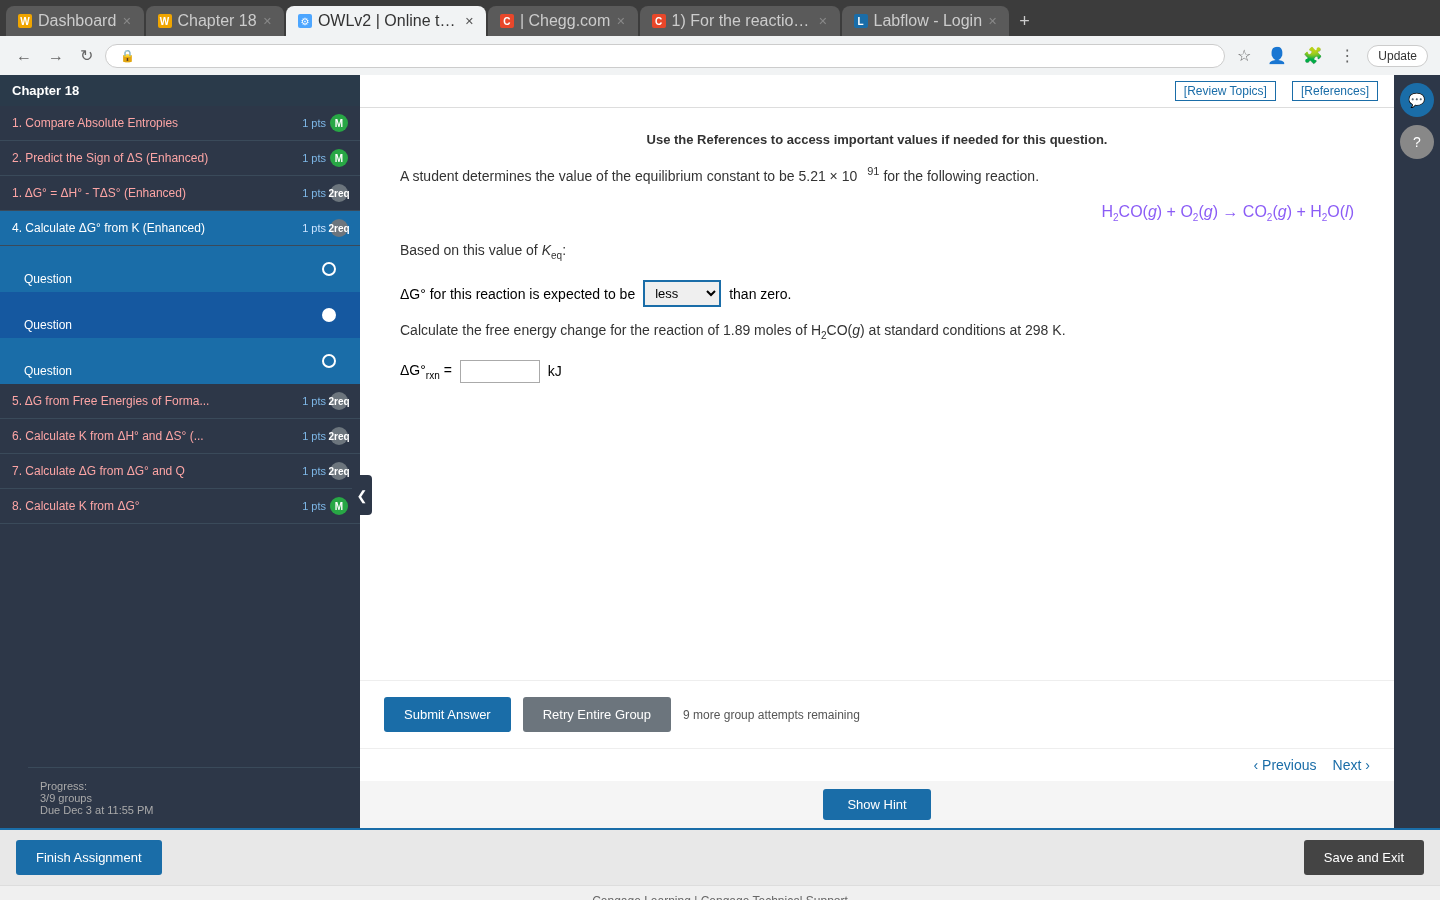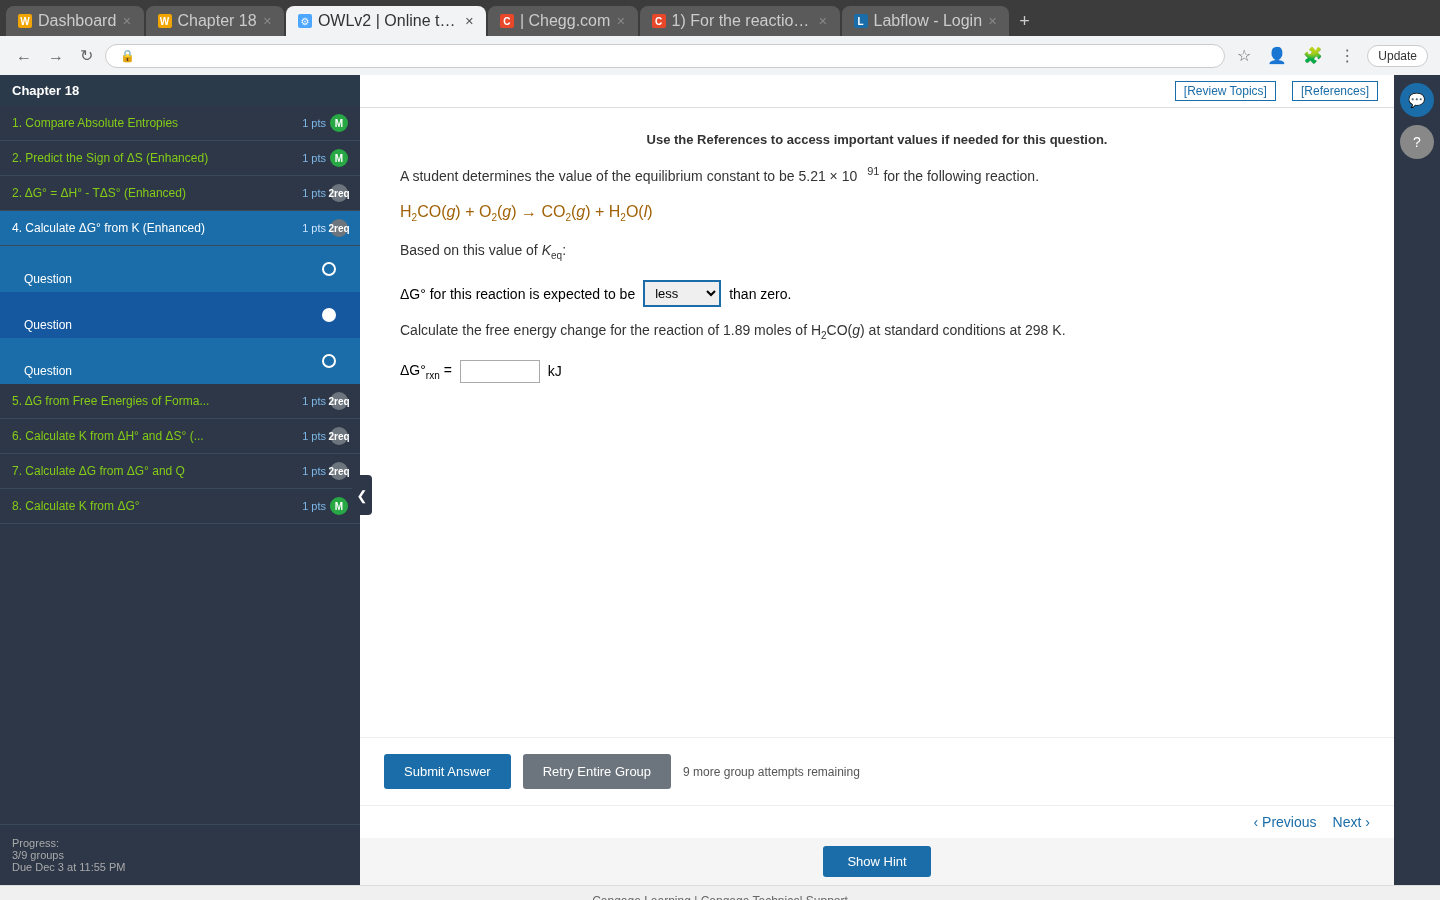--- a/index.html
+++ b/index.html
@@ -25,45 +25,45 @@
     .toolbar-right { display: flex; align-items: center; gap: 8px; }
     .toolbar-btn { background: none; border: none; cursor: pointer; color: #666; font-size: 16px; padding: 4px; }
     .update-btn { background: white; border: 1px solid #ccc; border-radius: 12px; padding: 3px 10px; font-size: 12px; cursor: pointer; color: #333; }
 
     
     .sidebar { width: 360px; background: #2d3748; display: flex; flex-direction: column; height: 100%; overflow: hidden; }
     .sidebar-header { background: #2a3a4a; color: white; padding: 8px 12px; font-size: 13px; font-weight: bold; }
     .sidebar-items { flex: 1; overflow-y: auto; }
     .sidebar-item { display: flex; align-items: center; padding: 8px 12px; cursor: pointer; border-bottom: 1px solid #3a4a5a; }
     .sidebar-item.active { background: #1a6da8; }
-    .sidebar-item .item-title { flex: 1; color: #84cc16; font-size: 12px; }
+    .sidebar-item .item-title { flex: 1; color: #fca5a5; font-size: 12px; }
     .sidebar-item .item-pts { color: #7eb8e8; font-size: 11px; margin-left: 6px; }
     .sidebar-item .item-badge { width: 18px; height: 18px; border-radius: 50%; display: flex; align-items: center; justify-content: center; font-size: 10px; font-weight: bold; flex-shrink: 0; margin-left: 4px; }
     .badge-green { background: #28a745; color: white; }
     .badge-req { background: #6c757d; color: white; font-size: 9px; }
     .sub-items { background: #1a6da8; }
     .sub-item { display: flex; align-items: center; padding: 6px 24px; cursor: pointer; }
     .sub-item .sub-title { color: white; font-size: 12px; flex: 1; margin-top: 20px; }
     .sub-item .sub-radio { width: 14px; height: 14px; border-radius: 50%; border: 2px solid white; display: flex; align-items: center; justify-content: center; flex-shrink: 0; }
     .sub-item .sub-radio.filled { background: white; }
 
-    .sidebar-footer { padding: 12px; color: #aaa; font-size: 11px; border-top: 1px solid #3a4a5a; }
+    .sidebar-footer { padding: 12px; color: #aaa; font-size: 11px; border-top: 1px solid #3a4a5a; margin-left: 28px; }
 
     
     .content-area { flex: 1; display: flex; flex-direction: column; background: #e8e8e8; }
     .collapse-btn { position: absolute; left: 352px; top: 400px; width: 20px; height: 40px; background: #2d3748; color: white; display: flex; align-items: center; justify-content: center; cursor: pointer; border-radius: 0 4px 4px 0; z-index: 10; }
 
     .question-panel { background: white; flex: 1; display: flex; flex-direction: column; margin: 0; overflow: hidden; }
     .question-toolbar { display: flex; justify-content: flex-end; padding: 6px 16px; border-bottom: 1px solid #ddd; gap: 16px; }
     .toolbar-link { color: #1a6da8; font-size: 12px; cursor: pointer; text-decoration: none; border: 1px solid #1a6da8; padding: 2px 8px; }
 
     .question-content { flex: 1; padding: 24px 40px; overflow-y: auto; }
     .question-instruction { font-size: 13px; font-weight: bold; text-align: center; margin-bottom: 16px; color: #333; }
     .question-text { font-size: 14px; color: #333; margin-bottom: 16px; line-height: 1.6; }
-    .chemical-equation { text-align: left; font-size: 16px; margin: 16px 0; color: #a16207; }
+    .chemical-equation { text-align: right; font-size: 16px; margin: 16px 0; color: #8b5cf6; }
     .answer-row { display: flex; align-items: center; margin: 12px 0; font-size: 14px; gap: 8px; }
     .answer-select { border: 2px solid #1a6da8; padding: 3px 6px; font-size: 13px; cursor: pointer; }
     .answer-input { border: 1px solid #aaa; padding: 3px 8px; width: 80px; font-size: 13px; }
 
     .action-row { display: flex; align-items: center; gap: 12px; padding: 16px 24px; border-top: 1px solid #eee; }
     .btn-submit { background: #1a6da8; color: white; border: none; padding: 10px 20px; font-size: 13px; cursor: pointer; border-radius: 3px; }
     .btn-retry { background: #6c757d; color: white; border: none; padding: 10px 20px; font-size: 13px; cursor: pointer; border-radius: 3px; }
     .attempts-text { color: #555; font-size: 12px; }
 
     .question-nav { display: flex; justify-content: flex-end; align-items: center; padding: 8px 24px; gap: 16px; border-top: 1px solid #eee; }
@@ -156,21 +156,21 @@
           <span class="item-badge badge-green">M</span>
         </div>
 
         <div class="sidebar-item">
           <span class="item-title">2. Predict the Sign of ΔS (Enhanced)</span>
           <span class="item-pts">1 pts</span>
           <span class="item-badge badge-green">M</span>
         </div>
 
         <div class="sidebar-item">
-          <span class="item-title">2. ΔG° = ΔH° - TΔS° (Enhanced)</span>
+          <span class="item-title">1. ΔG° = ΔH° - TΔS° (Enhanced)</span>
           <span class="item-pts">1 pts</span>
           <span class="item-badge badge-req">2req</span>
         </div>
 
         <div class="sidebar-item active">
           <span class="item-title" style="color:white;">4. Calculate ΔG° from K (Enhanced)</span>
           <span class="item-pts" style="color:#cce4ff;">1 pts</span>
           <span class="item-badge badge-req">2req</span>
         </div>
 
@@ -288,17 +288,21 @@
         </div>
       </div>
     </div>
 
     <div class="right-sidebar">
       <div class="right-btn" style="background:#1a6da8;">💬</div>
       <div class="right-btn" style="background:#888;">?</div>
     </div>
   </div>
 
+  <div class="bottom-bar">
+    <button class="btn-finish">Finish Assignment</button>
+    <button class="btn-save-exit">Save and Exit</button>
+  </div>
 </div>
 
 <div class="page-footer">
   <span>Cengage Learning  |  Cengage Technical Support</span>
 </div>
 
 </body></html>

